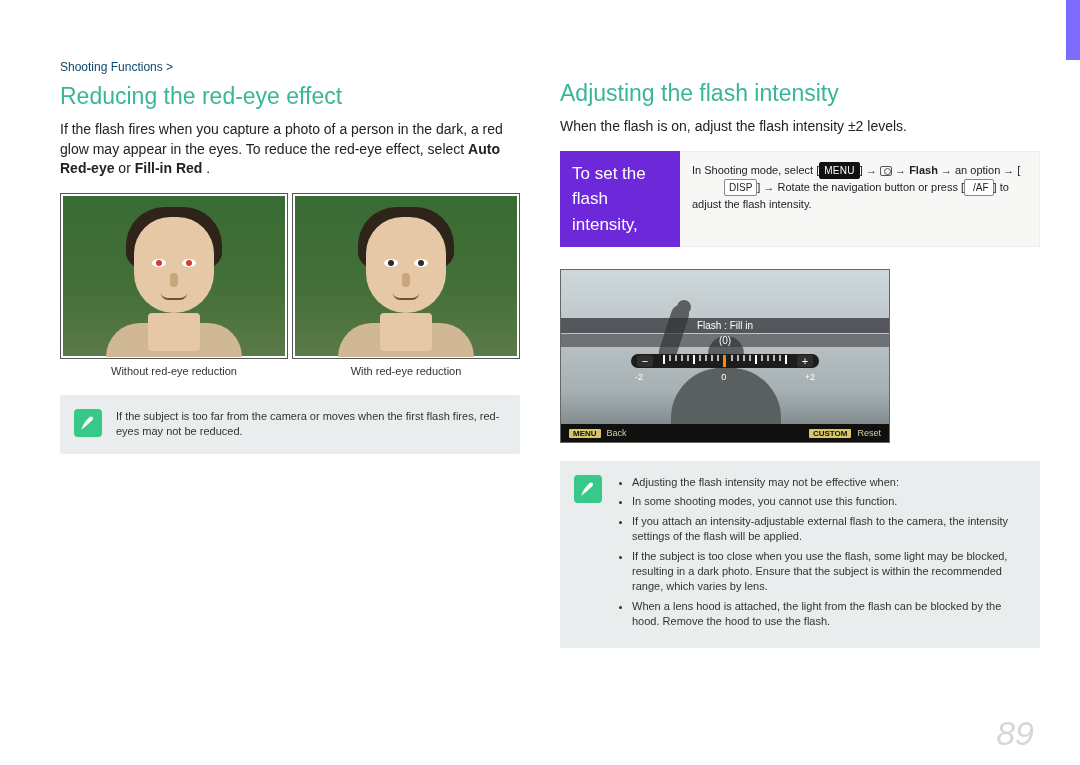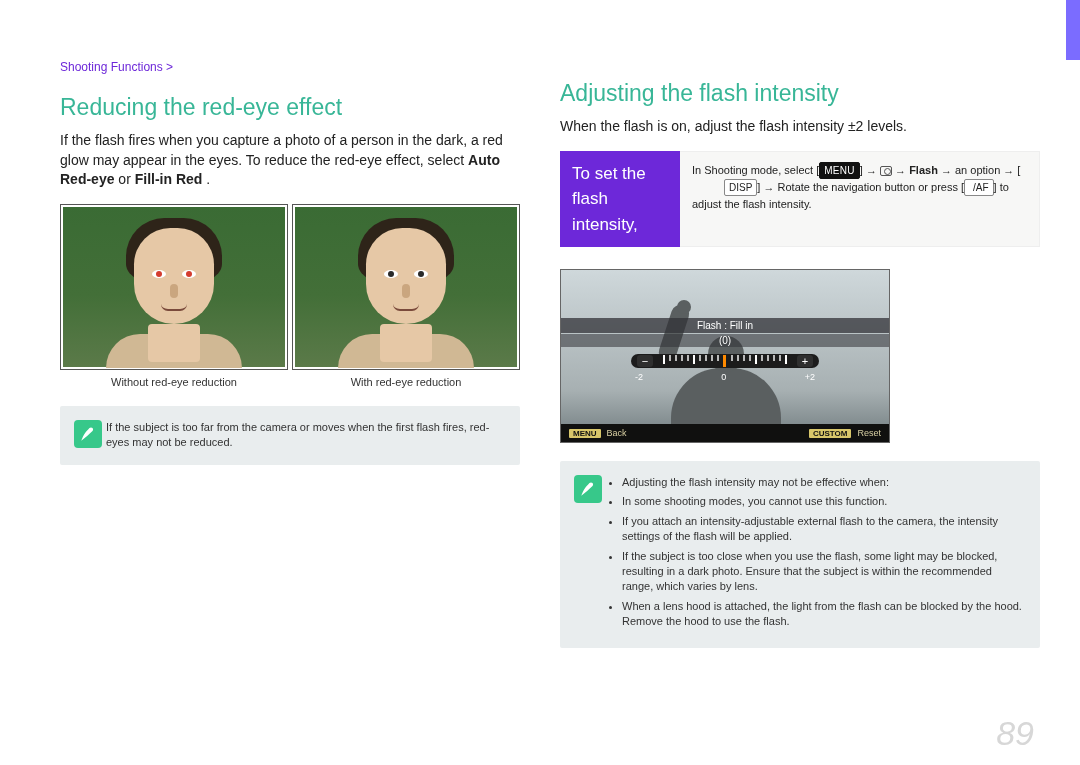--- a/index.html
+++ b/index.html
@@ -9,21 +9,21 @@
     font-family: "Segoe UI", Arial, sans-serif;
     background: #fff;
     position: relative;
     color: #333;
     font-size: 13px;
   }
   .page { padding: 60px 40px 30px 60px; display: flex; gap: 40px; }
   .col { flex: 1; }
   .col-left { flex: 0 0 460px; }
 
-  .breadcrumb { color: #6d28d9; font-size: 12px; margin-bottom: 20px; }
+  .breadcrumb { color: #0c4a6e; font-size: 12px; margin-bottom: 9px; }
   h2 { color: #38b697; font-weight: 400; font-size: 23px; margin-bottom: 10px; }
   p { color: #222; font-size: 14px; line-height: 1.4; }
   .bold { font-weight: 700; }
 
   .photo-pair { display: flex; gap: 4px; margin-top: 14px; }
   .photo-card { flex: 1; }
   .photo-wrap { border: 1px solid #555; padding: 2px; }
   .photo {
     width: 100%; height: 160px;
     background: linear-gradient(to bottom, #3a6b34 0%, #436f38 55%, #5b7a49 100%);
@@ -52,21 +52,21 @@
   .eye.l{ left:38px; } .eye.r{ left:68px; }
   .pupil{ position:absolute; width:6px; height:6px; border-radius:50%; top:59px; }
   .pupil.red{ background:#d43c2f; } .pupil.dark{ background:#2a2a2a; }
   .pupil.l{ left:42px;} .pupil.r{ left:72px;}
   .nose{ position:absolute; top:72px; left:56px; width:8px; height:14px; background:#caa67f; border-radius:4px; }
   .mouth{ position:absolute; top:92px; left:47px; width:26px; height:7px; border-bottom:2px solid #7a4a3b; border-radius:0 0 14px 14px; }
 
   .note-box {
     display:flex; align-items:flex-start;
     background:#e9edee; border-radius:2px;
-    padding:14px 14px; margin-top:18px; gap:4px;
+    padding:14px 14px; margin-top:18px; gap:14px;
     font-size:11px; line-height:1.4;
   }
   .note-icon {
     width:28px; height:28px; background:#37c88a; border-radius:4px;
     display:flex; align-items:center; justify-content:center; flex:0 0 28px;
   }
   .note-icon svg { width:18px; height:18px; }
   .note-box ul { list-style: disc; padding-left: 16px; }
   .note-box ul ul { list-style: none; padding-left: 8px; }
   .note-box ul ul li::before { content:"-  "; }

